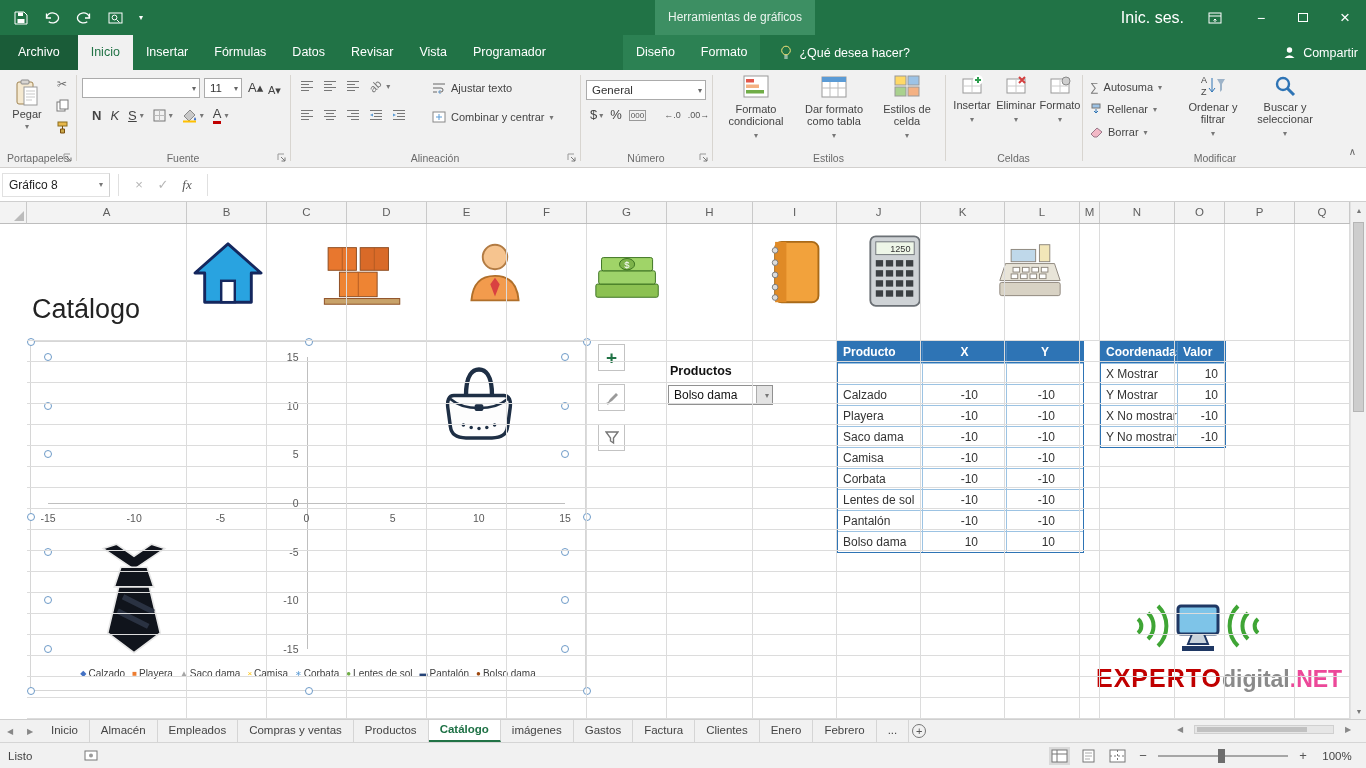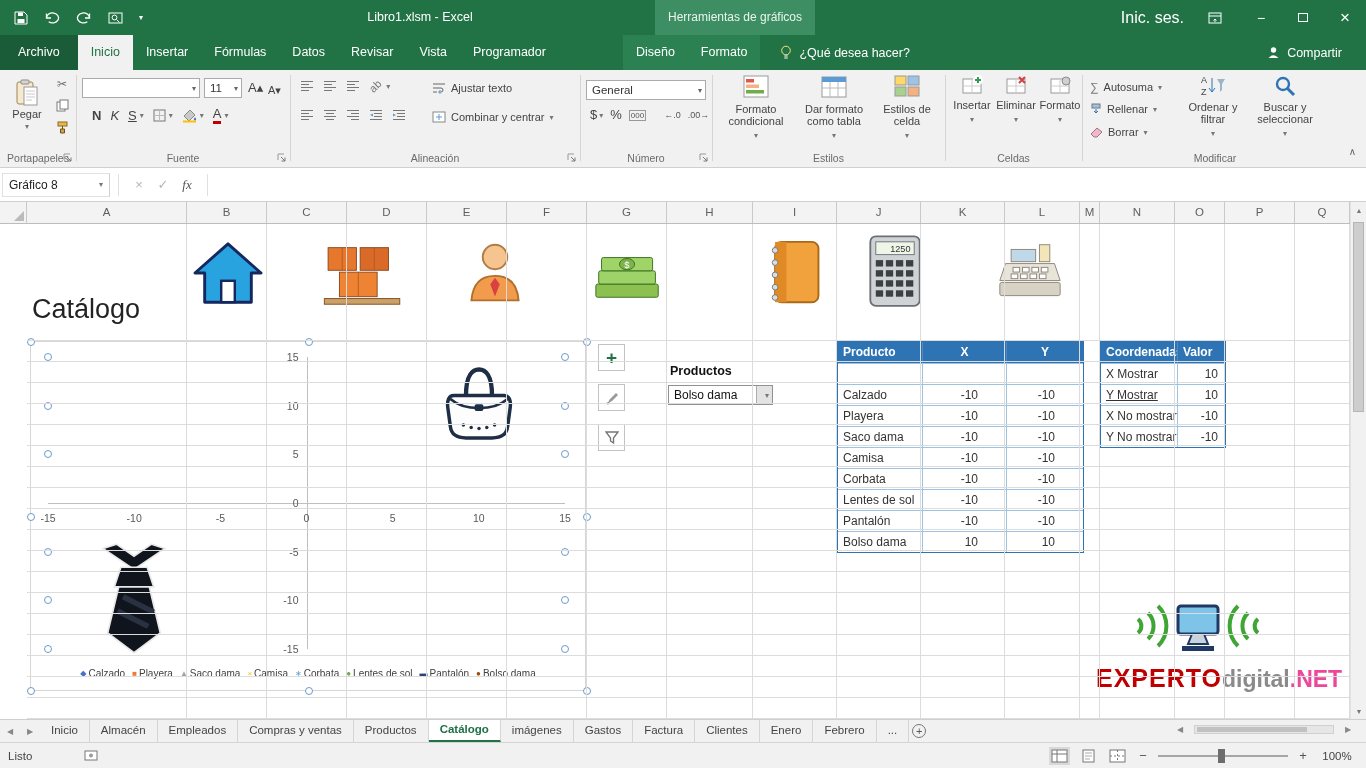--- a/index.html
+++ b/index.html
@@ -21,21 +21,21 @@
 .winbtn{width:42px;height:35px;display:flex;align-items:center;justify-content:center;font-size:14px;color:#fff}
 .maxbox{width:10px;height:9px;border:1.3px solid #fff}
 
 #tabbar{left:0;top:35px;width:1366px;height:35px;background:#217346;display:flex;align-items:stretch;color:#fff}
 .rtab{height:35px;line-height:35px;padding:0 13px;font-size:12.5px;white-space:nowrap}
 .rtab.file{background:#1a5c38;padding:0 18px}
 .rtab.active{background:#f1f1f1;color:#217346}
 #maintabs{display:flex}
 #ctxtabs{display:flex;background:#2c8153;margin-left:64px}
 #tellme{display:flex;align-items:center;gap:7px;margin-left:20px;font-size:12.5px;white-space:nowrap}
-#share{display:flex;align-items:center;gap:7px;margin-left:auto;margin-right:24px;font-size:12.5px}
+#share{display:flex;align-items:center;gap:7px;margin-left:auto;margin-right:8px;font-size:12.5px}
 
 #ribbon{left:0;top:70px;width:1366px;height:98px;background:#f1f1f1;border-bottom:1px solid #d2d0ce;font-size:11px;color:#444}
 .rgroup{position:absolute;top:0;height:97px}
 .gsep{position:absolute;top:5px;height:86px;width:1px;background:#d8d5d0}
 .glabel{position:absolute;bottom:3px;left:0;right:0;text-align:center;font-size:10.5px;color:#6b6b6b}
 .launcher{position:absolute;right:4px;bottom:5px}
 #paste{position:absolute;left:4px;top:4px;width:46px;height:72px;display:flex;flex-direction:column;align-items:center;gap:2px;padding-top:5px}
 .minicol{position:absolute;left:52px;top:8px;display:flex;flex-direction:column;gap:9px;align-items:center;width:20px}
 .mini{font-size:12px;color:#6a6a6a;line-height:12px}
 .inputbox{position:absolute;height:20px;background:#fff;border:1px solid #ababab;display:flex;align-items:center;padding-left:5px;font-size:11.5px;color:#333}
@@ -161,21 +161,20 @@
         </span>
       <span class="qbtn">
           <svg width="15" height="14" viewBox="0 0 15 14">
             <rect x="1" y="2" width="13" height="10" fill="none" stroke="#fff"></rect>
             <circle cx="6.5" cy="6.5" r="2.4" fill="none" stroke="#fff"></circle>
             <path d="M8.5 8.5l3 3" stroke="#fff"></path>
           </svg>
         </span>
       <b class="dd" style="color:#fff">▾</b>
     </div>
-    <div id="doc-title">Libro1.xlsm - Excel</div>
     <div id="ctx-block">Herramientas de gráficos</div>
     <div id="tb-right">
       <span id="signin">Inic. ses.</span>
       <span id="rdo">
           <svg width="14" height="14" viewBox="0 0 14 14">
             <rect x="1" y="2" width="12" height="10" fill="none" stroke="#fff"></rect>
             <path d="M1 5h12" stroke="#fff"></path>
             <path d="M7 11V8M5.5 9.5L7 8l1.5 1.5" stroke="#fff" fill="none"></path>
           </svg>
         </span>
@@ -805,21 +804,21 @@
     <div class="xtable" id="ctable" style="left:1100px;top:117px;width:126px">
         <div class="trow thead">
           <div class="tc name" style="width: 76px;">Coordenadas</div>
           <div class="tc name" style="width: 48px;">Valor</div>
         </div>
         <div class="trow">
           <div class="tc name" style="width: 76px;">X Mostrar</div>
           <div class="tc val" style="width: 48px;">10</div>
         </div>
         <div class="trow">
-          <div class="tc name" style="width: 76px; text-decoration: underline;">Y Mostrar</div>
+          <div class="tc name" style="width: 76px;">Y Mostrar</div>
           <div class="tc val" style="width: 48px;">10</div>
         </div>
         <div class="trow">
           <div class="tc name" style="width: 76px;">X No mostrar</div>
           <div class="tc val" style="width: 48px;">-10</div>
         </div>
         <div class="trow">
           <div class="tc name" style="width: 76px;">Y No mostrar</div>
           <div class="tc val" style="width: 48px;">-10</div>
         </div>

